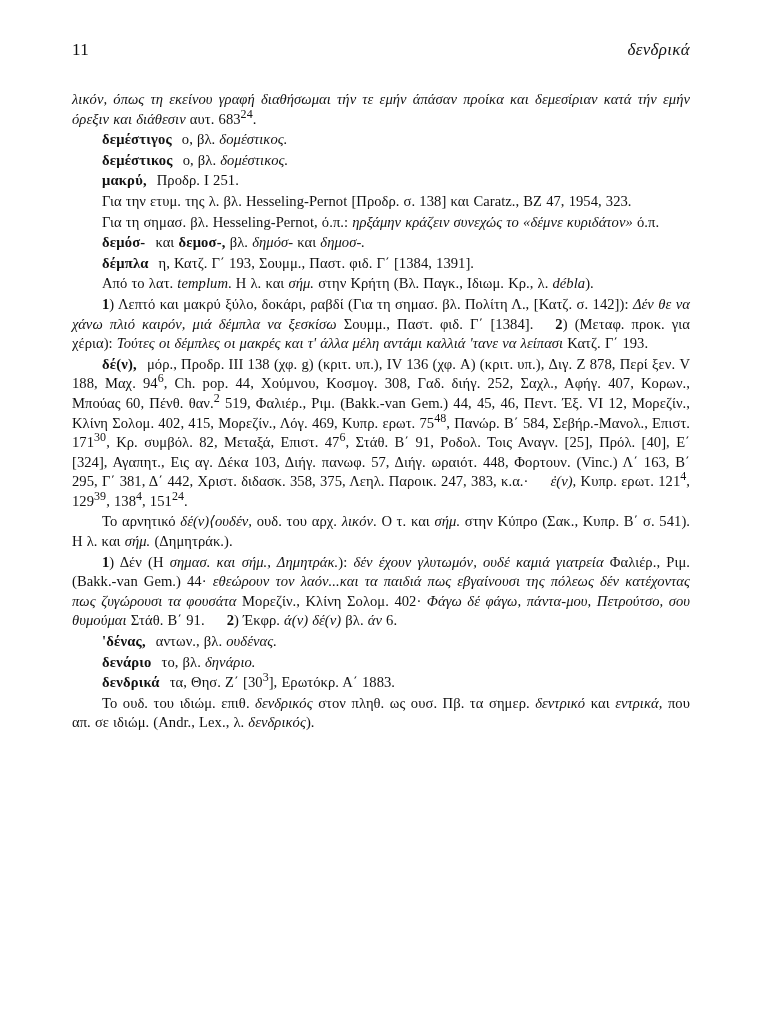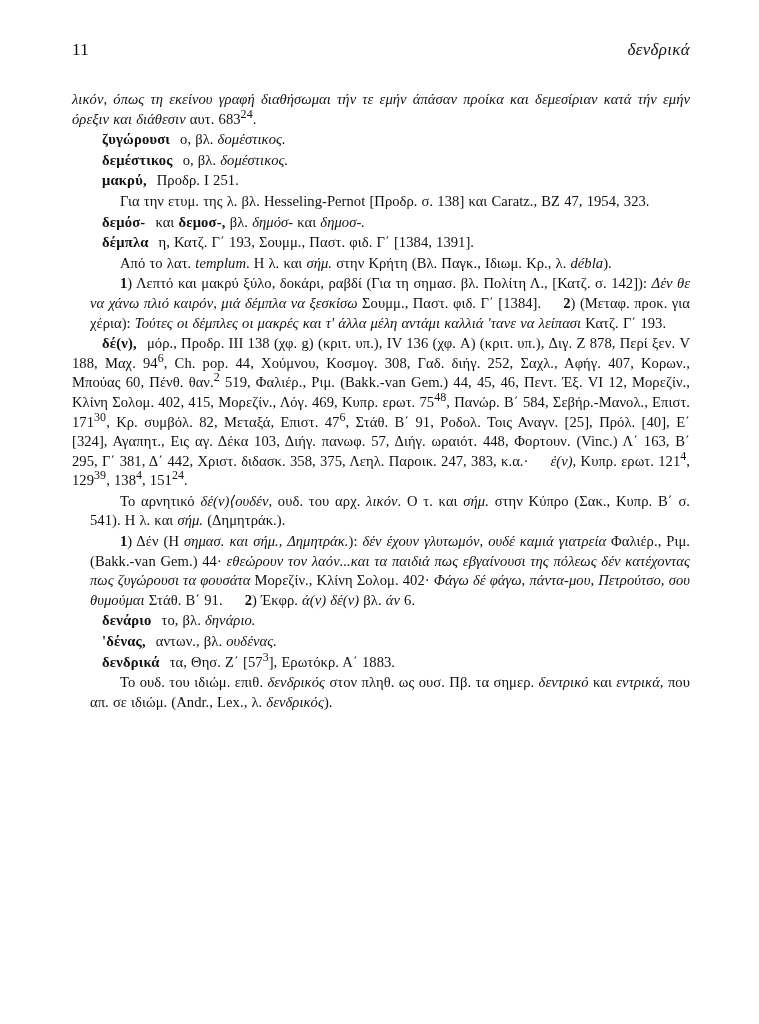--- a/index.html
+++ b/index.html
@@ -47,21 +47,21 @@
     line-height: 19.6px;
     text-align: justify;
     margin: 0 0 0 0;
     letter-spacing: .05px;
     word-spacing: .4px;
   }
   .para + .para { margin-top: 1px; }
 
   
   .entry { margin-top: 15px; }
-  .cont { margin-top: 0; margin-left: 18px; }
+  .cont { margin-top: 0; }
 
   
   .indent { text-indent: 30px; }
   .hang   { text-indent: 30px; }
 
   .lemma {
     font-weight: 700;
     letter-spacing: .2px;
   }
   .it { font-style: italic; }
@@ -82,31 +82,32 @@
 <div class="page">
   <div class="content">
 
     <div class="runhead">
       <span class="folio">11</span>
       <span class="runhead-word">δενδρικά</span>
     </div>
 
     <div id="entries">
         <p class="para"><span class="it">λικόν, όπως τη εκείνου γραφή διαθήσωμαι τήν τε εμήν άπάσαν προίκα και δεμεσίριαν κατά τήν εμήν όρεξιν και διάθεσιν</span><span> αυτ. 683</span><sup>24</sup><span>.</span></p>
-        <p class="para entry hang"><span class="lemma">ζυγώρουσι</span><span class="gap-sm"></span><span>ο, βλ. </span><span class="it">δομέστικος.</span></p>
+        <p class="para entry hang"><span class="lemma">δεμέστιγος</span><span class="gap-sm"></span><span>ο, βλ. </span><span class="it">δομέστικος.</span></p>
         <p class="para entry hang"><span class="lemma">δεμέστικος</span><span class="gap-sm"></span><span>ο, βλ. </span><span class="it">δομέστικος.</span></p>
         <p class="para entry hang"><span class="lemma">μακρύ,</span><span class="gap-sm"></span><span>Προδρ. I 251.</span></p>
         <p class="para cont indent"><span>Για την ετυμ. της λ. βλ. Hesseling-Pernot [Προδρ. σ. 138] και Caratz., BZ 47, 1954, 323.</span></p>
+        <p class="para cont indent"><span>Για τη σημασ. βλ. Hesseling-Pernot, ό.π.: </span><span class="it">ηρξάμην κράζειν συνεχώς το «δέμνε κυριδάτον»</span><span> ό.π.</span></p>
         <p class="para entry hang"><span class="lemma">δεμόσ-</span><span class="gap-sm"></span><span>και </span><span class="lemma">δεμοσ-,</span><span> βλ. </span><span class="it">δημόσ-</span><span> και </span><span class="it">δημοσ-.</span></p>
         <p class="para entry hang"><span class="lemma">δέμπλα</span><span class="gap-sm"></span><span>η, Κατζ. Γ΄ 193, Σουμμ., Παστ. φιδ. Γ΄ [1384, 1391].</span></p>
         <p class="para cont indent"><span>Από το λατ. </span><span class="it">templum</span><span>. Η λ. και </span><span class="it">σήμ.</span><span> στην Κρήτη (Βλ. Παγκ., Ιδιωμ. Κρ., λ. </span><span class="it">débla</span><span>).</span></p>
         <p class="para cont indent"><span class="sense">1</span><span>) Λεπτό και μακρύ ξύλο, δοκάρι, ραβδί (Για τη σημασ. βλ. Πολίτη Λ., [Κατζ. σ. 142]): </span><span class="it">Δέν θε να χάνω πλιό καιρόν, μιά δέμπλα να ξεσκίσω</span><span> Σουμμ., Παστ. φιδ. Γ΄ [1384].</span><span class="gap-md"></span><span class="sense">2</span><span>) (Μεταφ. προκ. για χέρια): </span><span class="it">Τούτες οι δέμπλες οι μακρές και τ' άλλα μέλη αντάμι   καλλιά 'τανε να λείπασι</span><span> Κατζ. Γ΄ 193.</span></p>
         <p class="para entry hang"><span class="lemma">δέ(ν),</span><span class="gap-sm"></span><span>μόρ., Προδρ. III 138   (χφ. g) (κριτ. υπ.), IV 136 (χφ. A) (κριτ. υπ.), Διγ. Z 878, Περί ξεν. V 188, Μαχ. 94</span><sup>6</sup><span>, Ch. pop. 44, Χούμνου, Κοσμογ. 308, Γαδ. διήγ. 252, Σαχλ., Αφήγ. 407, Κορων., Μπούας 60, Πένθ. θαν.</span><sup>2</sup><span> 519, Φαλιέρ., Ριμ. (Bakk.-van Gem.) 44, 45, 46, Πεντ. Έξ. VI 12, Μορεζίν., Κλίνη Σολομ. 402, 415, Μορεζίν., Λόγ. 469, Κυπρ. ερωτ. 75</span><sup>48</sup><span>, Πανώρ. Β΄ 584, Σεβήρ.-Μανολ., Επιστ. 171</span><sup>30</sup><span>, Κρ. συμβόλ. 82, Μεταξά, Επιστ. 47</span><sup>6</sup><span>, Στάθ. Β΄ 91, Ροδολ. Τοις Αναγν. [25], Πρόλ. [40], Ε΄ [324], Αγαπητ., Εις αγ. Δέκα 103, Διήγ. πανωφ. 57, Διήγ. ωραιότ. 448, Φορτουν. (Vinc.) Λ΄ 163, Β΄ 295, Γ΄ 381, Δ΄ 442, Χριστ. διδασκ. 358, 375, Λεηλ. Παροικ. 247, 383, κ.α.·</span><span class="gap-md"></span><span class="it">ἐ(ν),</span><span> Κυπρ. ερωτ. 121</span><sup>4</sup><span>, 129</span><sup>39</sup><span>, 138</span><sup>4</sup><span>, 151</span><sup>24</sup><span>.</span></p>
         <p class="para cont indent"><span>Το αρνητικό </span><span class="it">δέ(ν)⟨ουδέν,</span><span> ουδ. του αρχ. </span><span class="it">λικόν</span><span>. Ο τ. και </span><span class="it">σήμ.</span><span> στην Κύπρο (Σακ., Κυπρ. Β΄ σ. 541). Η λ. και </span><span class="it">σήμ.</span><span> (Δημητράκ.).</span></p>
         <p class="para cont indent"><span class="sense">1</span><span>) Δέν (Η </span><span class="it">σημασ. και σήμ., Δημητράκ.</span><span>): </span><span class="it">δέν έχουν γλυτωμόν, ουδέ καμιά γιατρεία</span><span> Φαλιέρ., Ριμ. (Bakk.-van Gem.) 44· </span><span class="it">εθεώρουν τον λαόν...και τα παιδιά πως εβγαίνουσι της πόλεως δέν κατέχοντας πως ζυγώρουσι τα φουσάτα</span><span> Μορεζίν., Κλίνη Σολομ. 402· </span><span class="it">Φάγω δέ φάγω, πάντα-μου, Πετρούτσο, σου θυμούμαι</span><span> Στάθ. Β΄ 91.</span><span class="gap-md"></span><span class="sense">2</span><span>) Έκφρ. </span><span class="it">ά(ν) δέ(ν)</span><span> βλ. </span><span class="it">άν</span><span> 6.</span></p>
+        <p class="para entry hang"><span class="lemma">'δένας,</span><span class="gap-sm"></span><span>αντων., βλ. </span><span class="it">ουδένας.</span></p>
         <p class="para entry hang"><span class="lemma">δενάριο</span><span class="gap-sm"></span><span>το, βλ. </span><span class="it">δηνάριο.</span></p>
-        <p class="para entry hang"><span class="lemma">'δένας,</span><span class="gap-sm"></span><span>αντων., βλ. </span><span class="it">ουδένας.</span></p>
-        <p class="para entry hang"><span class="lemma">δενδρικά</span><span class="gap-sm"></span><span>τα, Θησ. Ζ΄ [57</span><sup>3</sup><span>], Ερωτόκρ. Α΄ 1883.</span></p>
+        <p class="para entry hang"><span class="lemma">δενδρικά</span><span class="gap-sm"></span><span>τα, Θησ. Ζ΄ [30</span><sup>3</sup><span>], Ερωτόκρ. Α΄ 1883.</span></p>
         <p class="para cont indent"><span>Το ουδ. του ιδιώμ. επιθ. </span><span class="it">δενδρικός</span><span>  στον πληθ. ως ουσ. Πβ. τα σημερ. </span><span class="it">δεντρικό</span><span> και </span><span class="it">εντρικά,</span><span>  που απ. σε ιδιώμ. (Andr., Lex., λ. </span><span class="it">δενδρικός</span><span>).</span></p>
       </div>
 
   </div>
 </div>
 
 </body></html>

